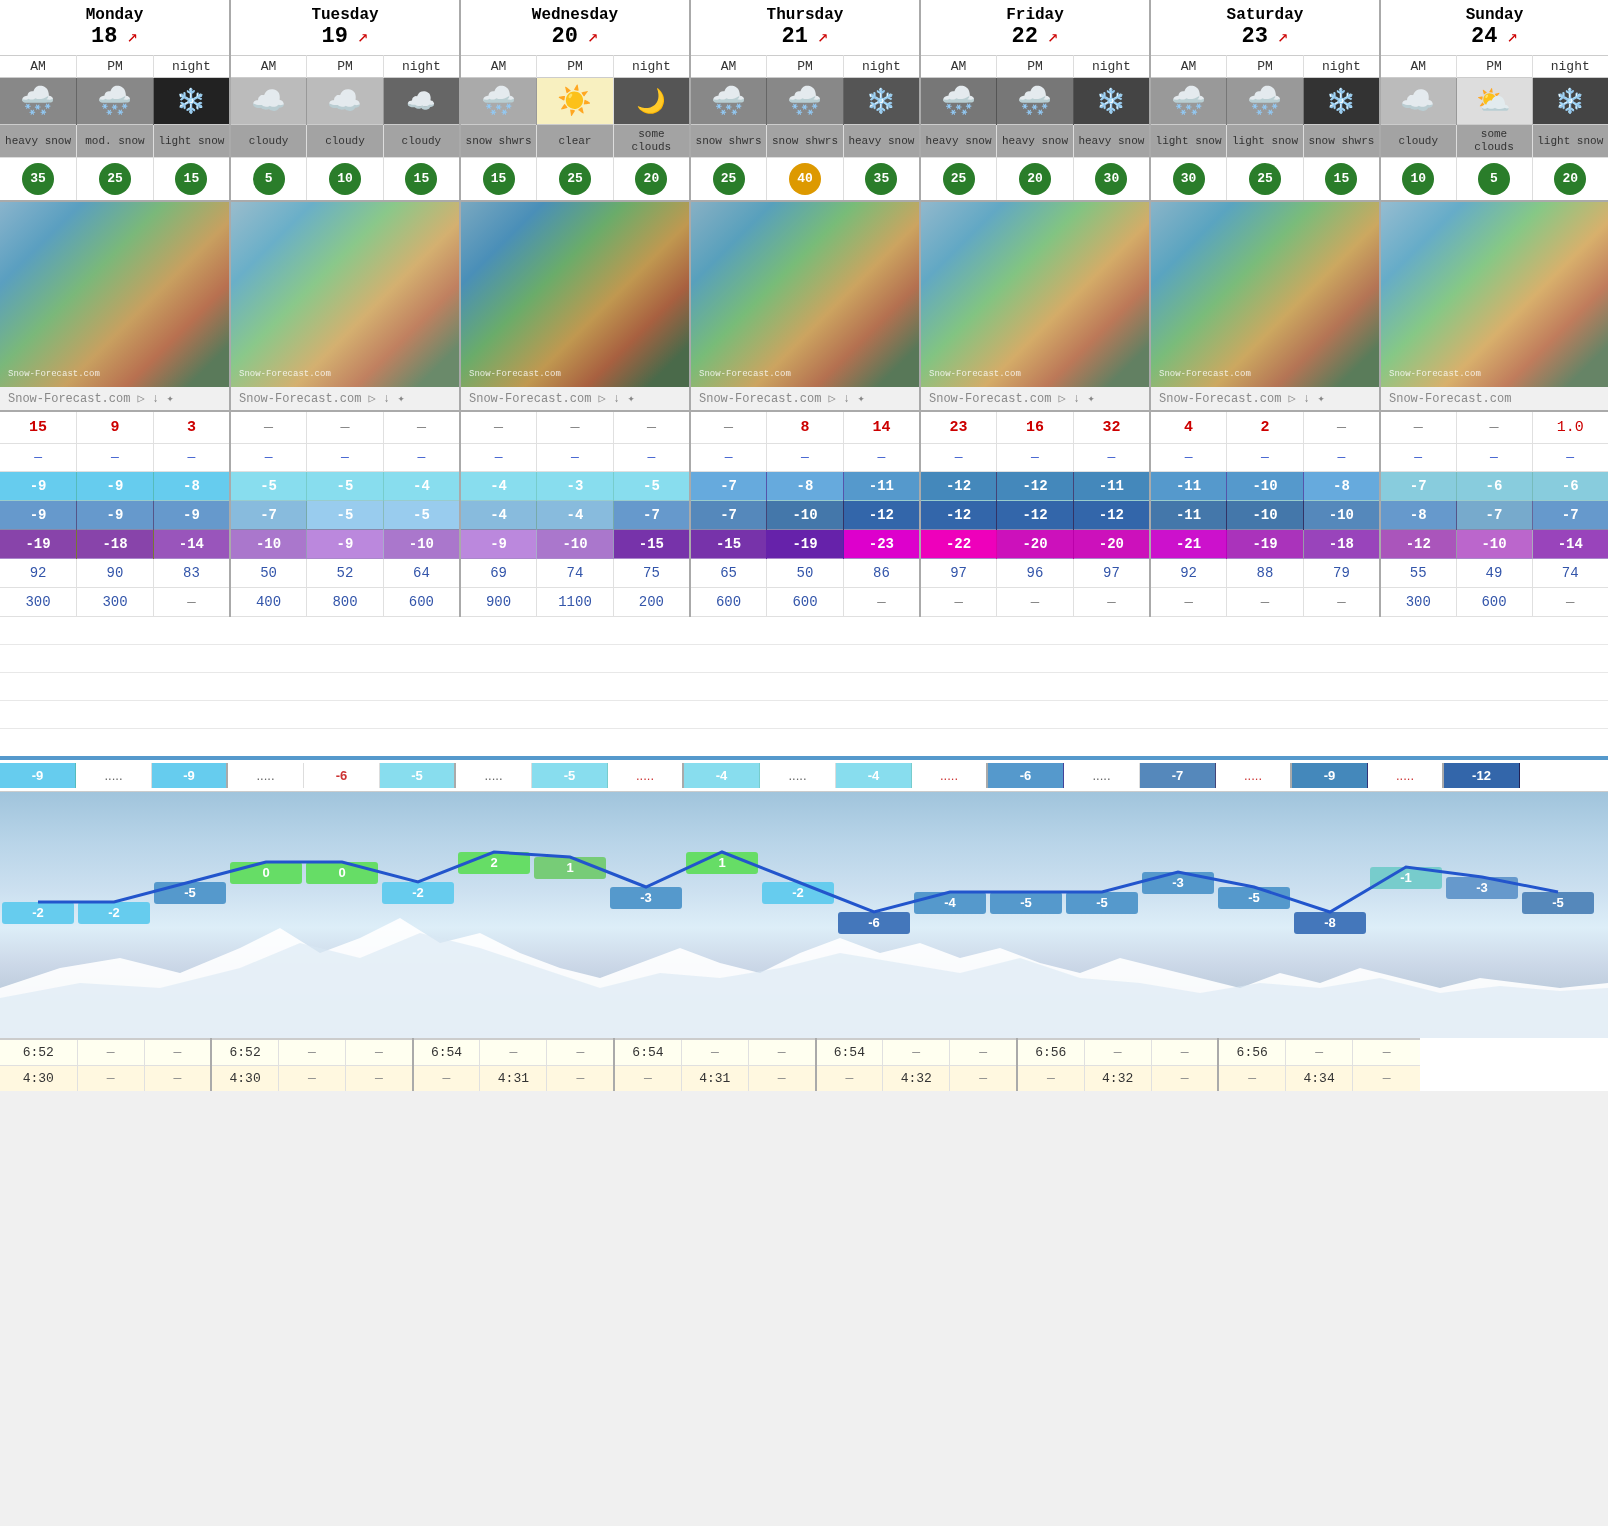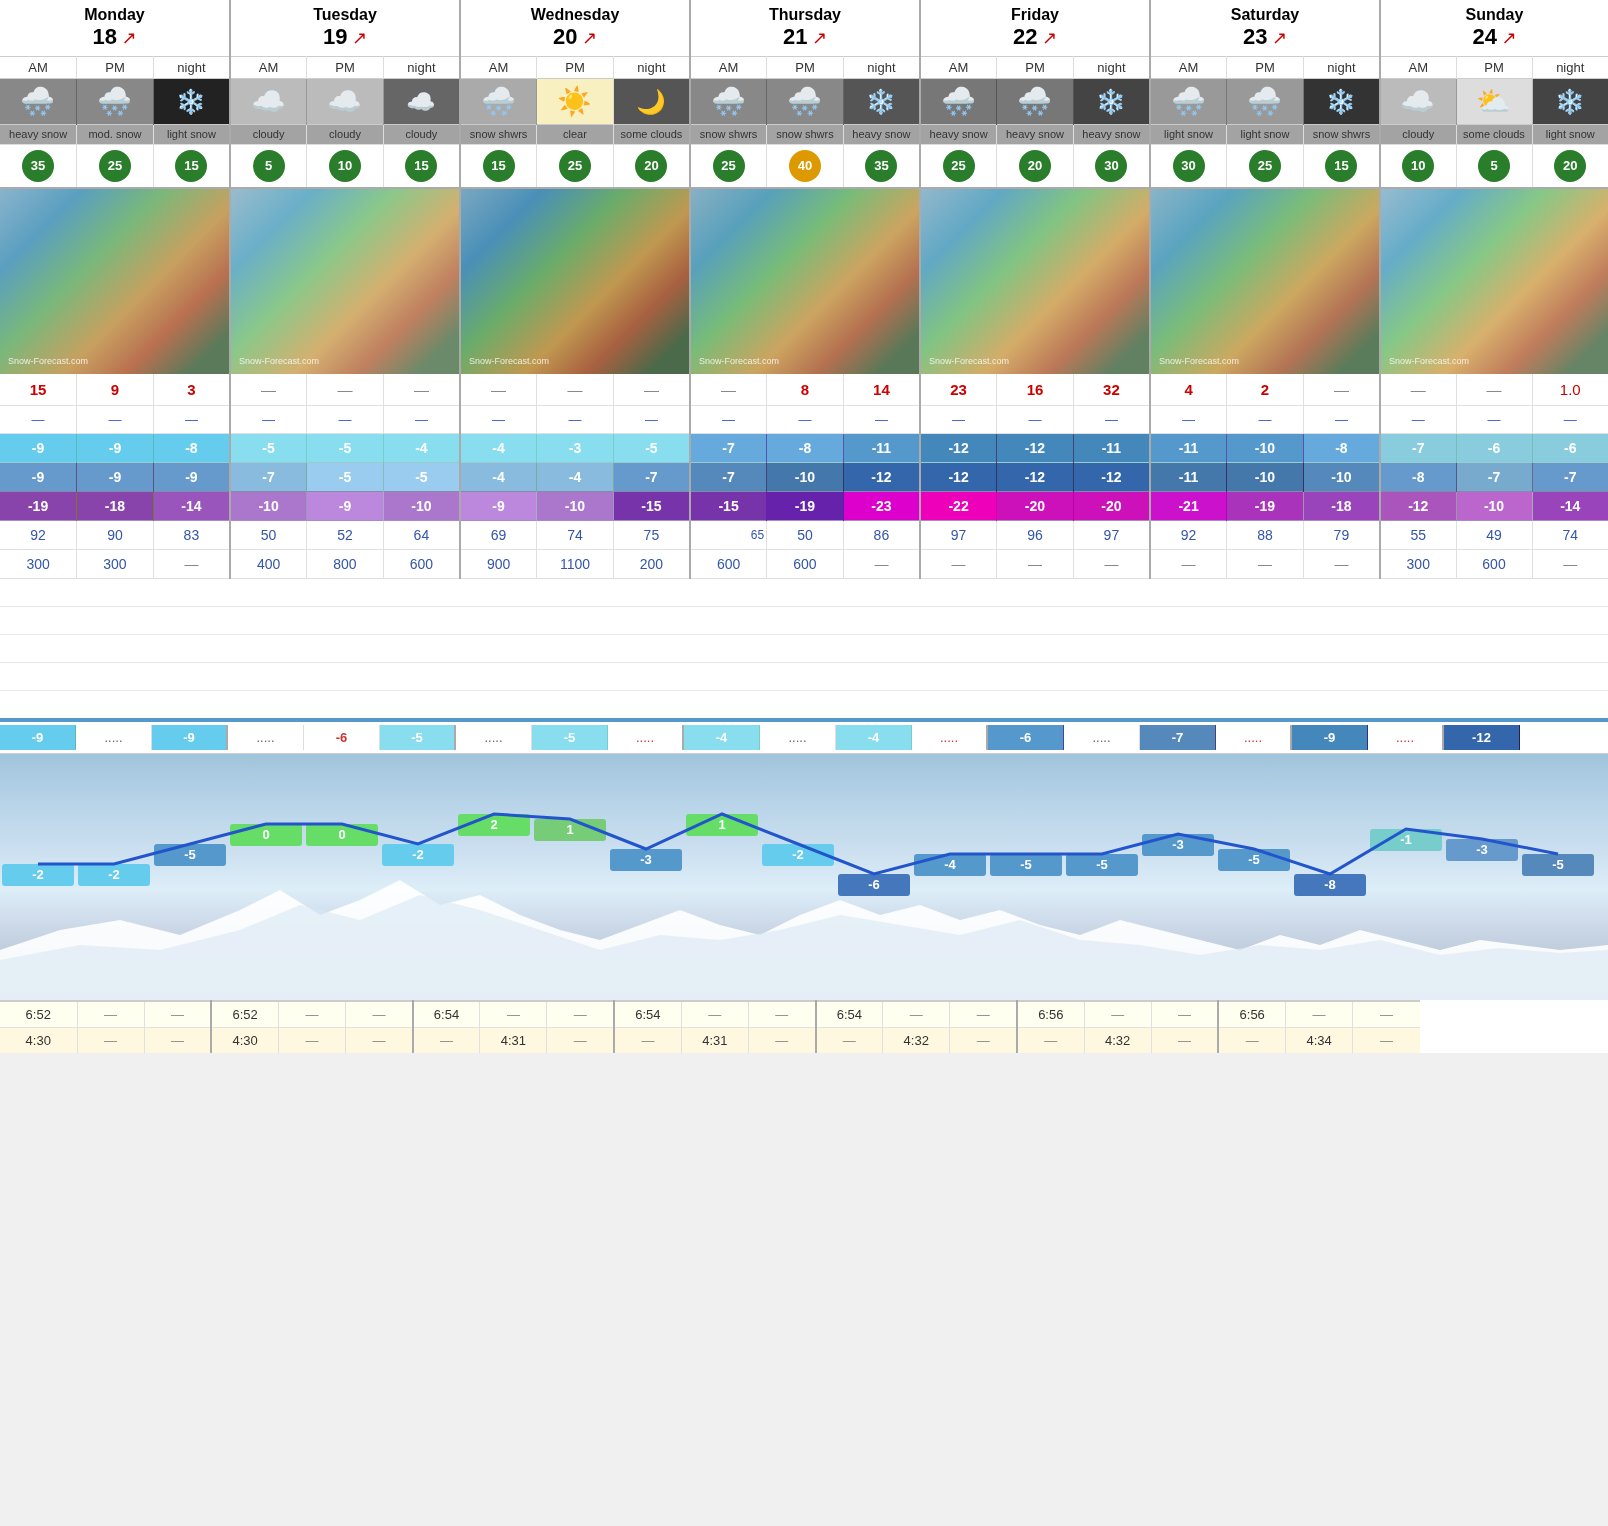--- a/index.html
+++ b/index.html
@@ -1,18 +1,18 @@
 <!DOCTYPE html>
 <html><head>
   <meta charset="utf-8">
   <style>
     * { box-sizing: border-box; margin: 0; padding: 0; }
     body { font-family: Arial, sans-serif; background: #f0f0f0; width: 1608px; overflow-x: hidden; }
 
-    table { border-collapse: collapse; width: 100%; }
+    table { border-collapse: collapse; width: 100%; font-family: Liberation Mono, monospace; }
     td, th { border: 0; }
   </style>
 </head>
 <body>
 
 <div style="width:1608px; overflow:hidden; background:white;">
 
   <table style="width:1608px; border-collapse:collapse; table-layout:fixed;">
 
     <thead>
@@ -251,20 +251,29 @@
             <div style="position:absolute; bottom:8px; left:8px; font-size:9px; color:rgba(255,255,255,0.8);">Snow-Forecast.com</div>
           </div>
         </td>
         <td colspan="3" style="padding:0; height:185px; vertical-align:top;">
           <div style="width:100%; height:185px; background:linear-gradient(135deg, #96bcd0 0%, #66acc8 20%, #86c886 40%, #d8b06c 60%, #c07c5c 75%, #668466 90%); position:relative; overflow:hidden;">
             <div style="position:absolute; bottom:8px; left:8px; font-size:9px; color:rgba(255,255,255,0.8);">Snow-Forecast.com</div>
           </div>
         </td>
       </tr>
 
+      <tr style="background:#f0f0f0; border-bottom:2px solid #aaa;">
+        <td colspan="3" style="text-align:left; padding:4px 8px; font-size:12px; color:#888; border-right:2px solid #aaa;">Snow-Forecast.com ▷ ↓ ✦</td>
+        <td colspan="3" style="text-align:left; padding:4px 8px; font-size:12px; color:#888; border-right:2px solid #aaa;">Snow-Forecast.com ▷ ↓ ✦</td>
+        <td colspan="3" style="text-align:left; padding:4px 8px; font-size:12px; color:#888; border-right:2px solid #aaa;">Snow-Forecast.com ▷ ↓ ✦</td>
+        <td colspan="3" style="text-align:left; padding:4px 8px; font-size:12px; color:#888; border-right:2px solid #aaa;">Snow-Forecast.com ▷ ↓ ✦</td>
+        <td colspan="3" style="text-align:left; padding:4px 8px; font-size:12px; color:#888; border-right:2px solid #aaa;">Snow-Forecast.com ▷ ↓ ✦</td>
+        <td colspan="3" style="text-align:left; padding:4px 8px; font-size:12px; color:#888; border-right:2px solid #aaa;">Snow-Forecast.com ▷ ↓ ✦</td>
+        <td colspan="3" style="text-align:left; padding:4px 8px; font-size:12px; color:#888;">Snow-Forecast.com</td>
+      </tr>
 
       <tr style="background:white; border-bottom:1px solid #e0e0e0;">
         <td style="text-align:center; padding:7px 2px; font-size:15px; font-weight:bold; color:#cc0000; border-right:1px solid #e0e0e0;">15</td>
         <td style="text-align:center; padding:7px 2px; font-size:15px; font-weight:bold; color:#cc0000; border-right:1px solid #e0e0e0;">9</td>
         <td style="text-align:center; padding:7px 2px; font-size:15px; font-weight:bold; color:#cc0000; border-right:2px solid #aaa;">3</td>
 
         <td style="text-align:center; padding:7px 2px; font-size:15px; color:#888; border-right:1px solid #e0e0e0;">—</td>
         <td style="text-align:center; padding:7px 2px; font-size:15px; color:#888; border-right:1px solid #e0e0e0;">—</td>
         <td style="text-align:center; padding:7px 2px; font-size:15px; color:#888; border-right:2px solid #aaa;">—</td>
 
@@ -409,21 +418,21 @@
         <td style="text-align:center; padding:6px 2px; font-size:14px; color:#3355aa; border-right:2px solid #aaa;">83</td>
 
         <td style="text-align:center; padding:6px 2px; font-size:14px; color:#3355aa; border-right:1px solid #e0e0e0;">50</td>
         <td style="text-align:center; padding:6px 2px; font-size:14px; color:#3355aa; border-right:1px solid #e0e0e0;">52</td>
         <td style="text-align:center; padding:6px 2px; font-size:14px; color:#3355aa; border-right:2px solid #aaa;">64</td>
 
         <td style="text-align:center; padding:6px 2px; font-size:14px; color:#3355aa; border-right:1px solid #e0e0e0;">69</td>
         <td style="text-align:center; padding:6px 2px; font-size:14px; color:#3355aa; border-right:1px solid #e0e0e0;">74</td>
         <td style="text-align:center; padding:6px 2px; font-size:14px; color:#3355aa; border-right:2px solid #aaa;">75</td>
 
-        <td style="text-align:right; padding:6px 2px; font-size:12px; color:#3355aa; border-right:1px solid #e0e0e0;">65</td>
+        <td style="text-align:center; padding:6px 2px; font-size:14px; color:#3355aa; border-right:1px solid #e0e0e0;">65</td>
         <td style="text-align:center; padding:6px 2px; font-size:14px; color:#3355aa; border-right:1px solid #e0e0e0;">50</td>
         <td style="text-align:center; padding:6px 10px; font-size:14px; color:#3355aa; border-right:2px solid #aaa;">86</td>
 
         <td style="text-align:center; padding:6px 2px; font-size:14px; color:#3355aa; border-right:1px solid #e0e0e0;">97</td>
         <td style="text-align:center; padding:6px 2px; font-size:14px; color:#3355aa; border-right:1px solid #e0e0e0;">96</td>
         <td style="text-align:center; padding:6px 2px; font-size:14px; color:#3355aa; border-right:2px solid #aaa;">97</td>
 
         <td style="text-align:center; padding:6px 2px; font-size:14px; color:#3355aa; border-right:1px solid #e0e0e0;">92</td>
         <td style="text-align:center; padding:6px 2px; font-size:14px; color:#3355aa; border-right:1px solid #e0e0e0;">88</td>
         <td style="text-align:center; padding:6px 2px; font-size:14px; color:#3355aa; border-right:2px solid #aaa;">79</td>

